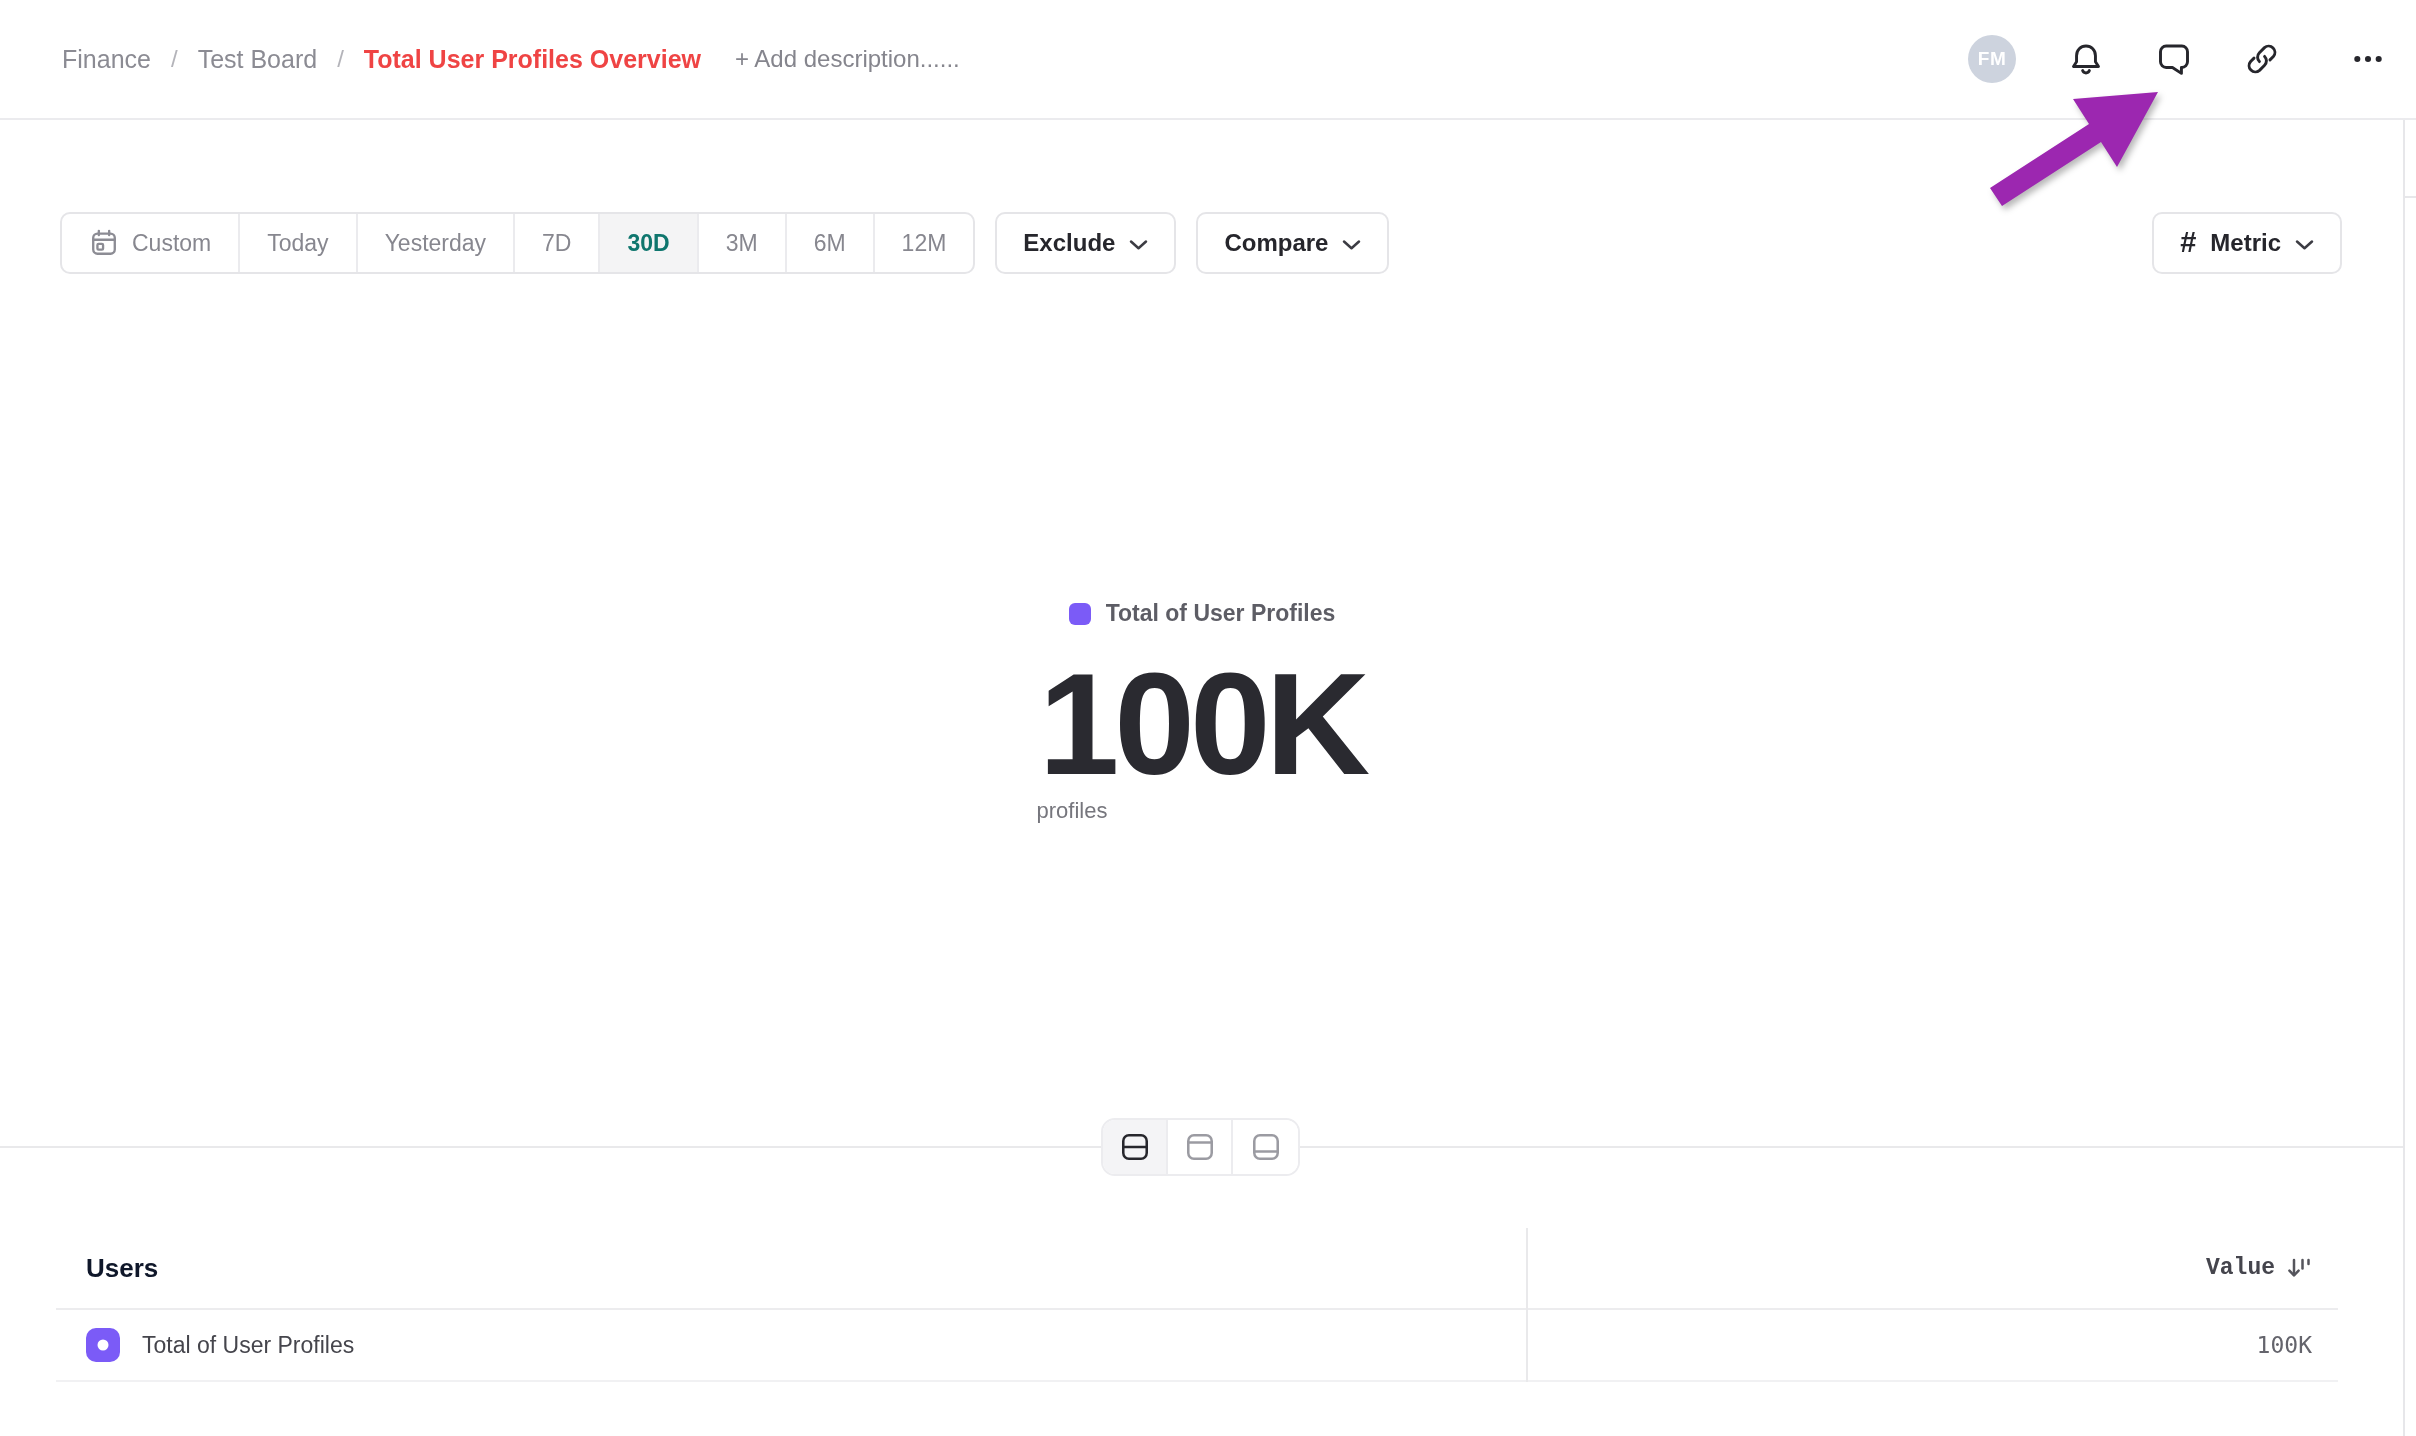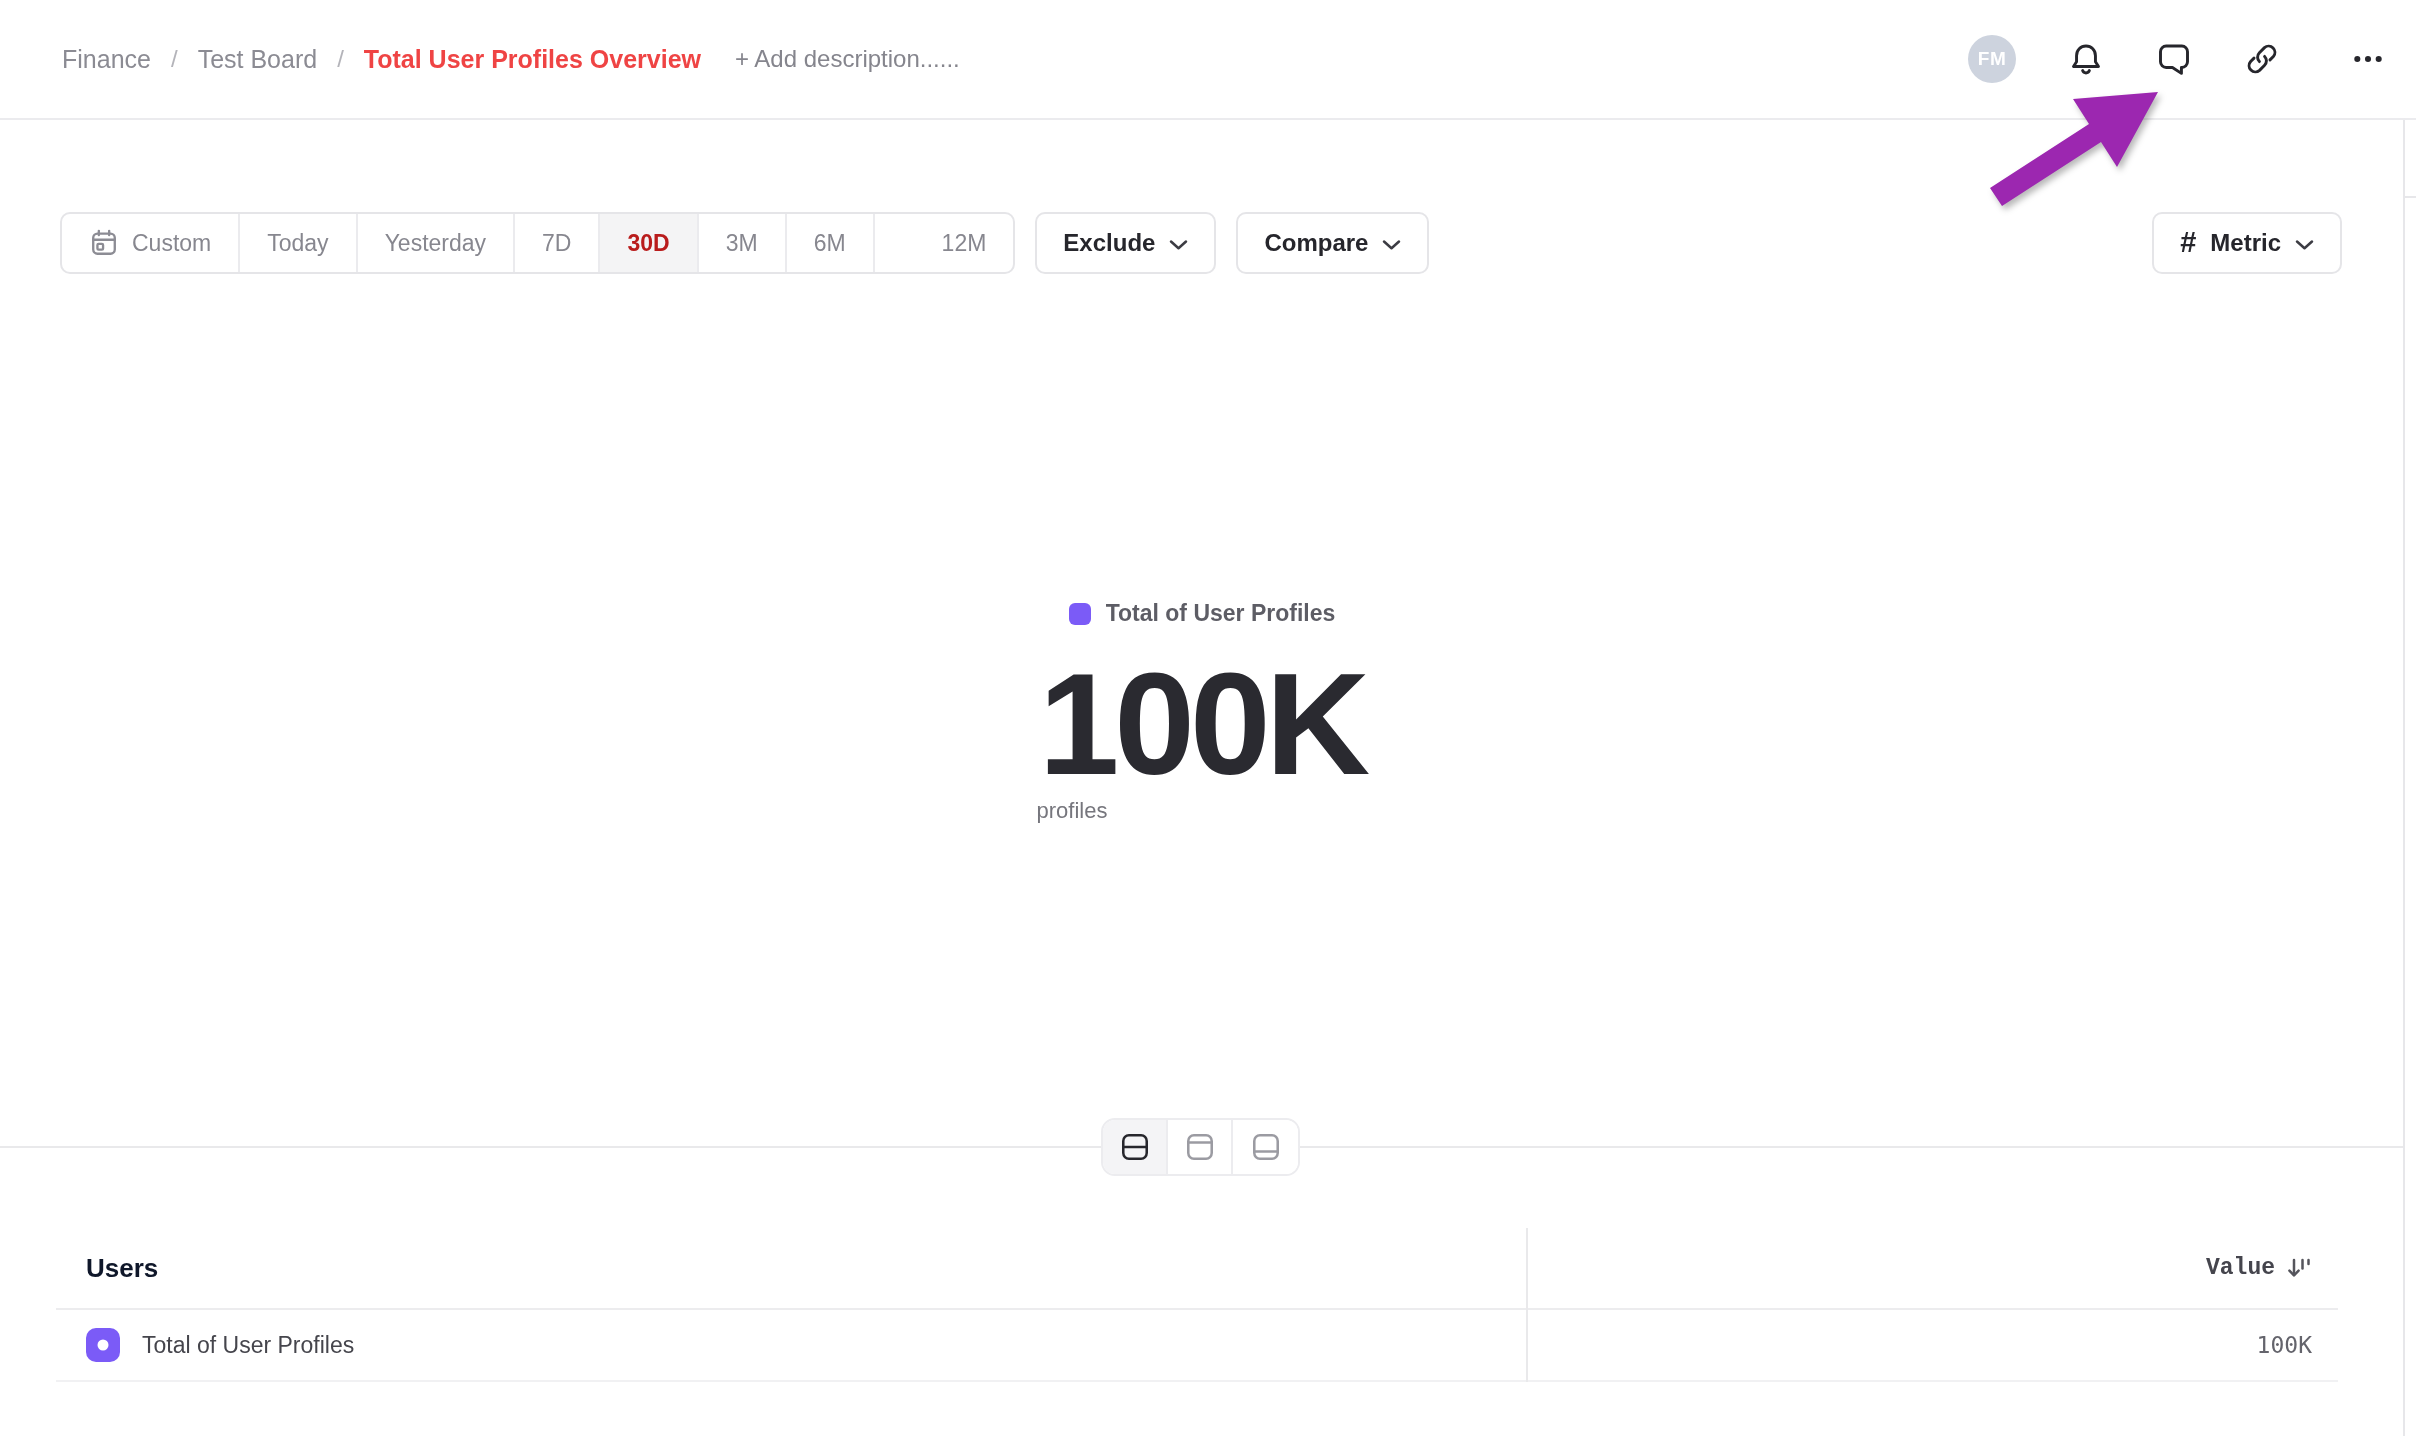--- a/index.html
+++ b/index.html
@@ -38,22 +38,22 @@
   }
   .seg {
     display:flex; align-items:stretch; height:62px; background:#fff;
     border:2px solid #e5e5e8; border-radius:10px; overflow:hidden;
   }
   .seg-item {
     display:flex; align-items:center; justify-content:center; gap:13px;
     padding:0 27px; font-size:23px; color:#87878f;
     border-right:2px solid #ebebee; cursor:pointer; white-space:nowrap;
   }
-  .seg-item:last-child { border-right:none;margin-left:40px; }
-  .seg-item.selected { background:#f4f4f5; color:#b91c1c; font-weight:700; }
+  .seg-item:last-child { border-right:none; }
+  .seg-item.selected { background:#f4f4f5; color:#0f766e; font-weight:700; }
   .cal-icon { width:30px; height:30px; }
   .btn {
     display:flex; align-items:center; gap:14px; height:62px; padding:0 26px;
     background:#fff; border:2px solid #e5e5e8; border-radius:10px;
     font-size:24px; font-weight:700; color:#26262c; cursor:pointer; white-space:nowrap;
   }
   .exclude-btn { margin-left:20px; }
   .compare-btn { margin-left:20px; }
   .metric-btn { margin-left:auto; }
   .chev { width:19px; height:12px; display:block; margin-top:3px; }

